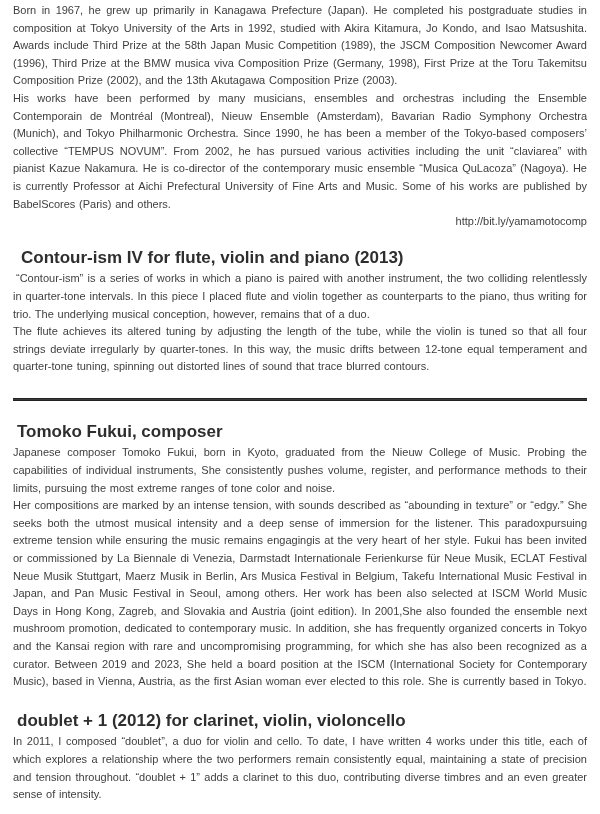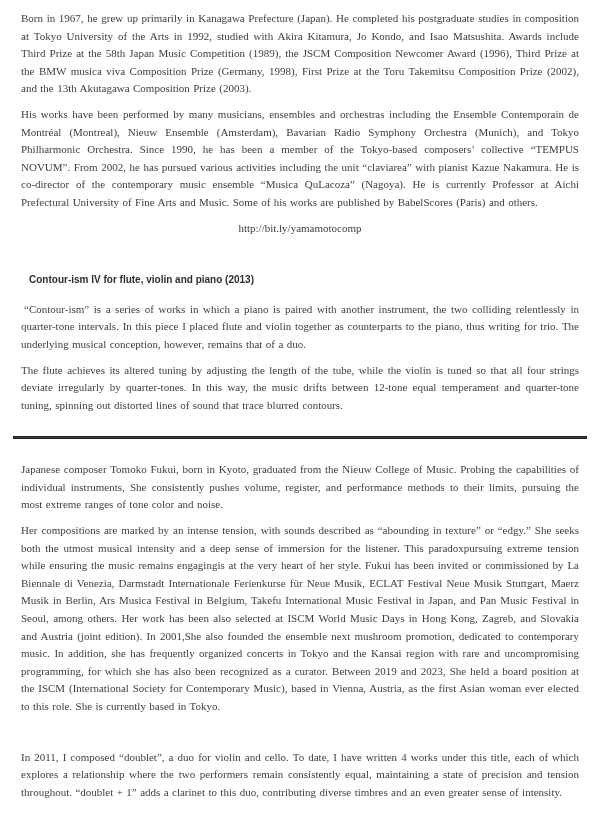--- a/index.html
+++ b/index.html
@@ -16,36 +16,35 @@
     box-sizing: border-box;
     width: 600px;
     padding: 2px 13px 0 13px;
     font-family: "Liberation Sans", "DejaVu Sans", sans-serif;
     font-size: 11px;
     line-height: 17.6px;
     color: #3e3e3e;
     text-align: justify;
   }
   p {
-    margin: 8px;
+    margin: 0;
     word-spacing: 0.06em;
-    font-family: Liberation Serif, serif;
   }
   .heading {
-    margin: 12px;
-    font-size: 10px;
+    margin: 4px;
+    font-size: 17px;
     line-height: 17.6px;
     font-weight: 700;
     color: #2e2e2e;
     text-align: left;
   }
   .indent-4 { padding-left: 4px; }
   .indent-first { text-indent: 3px; }
   .url-line {
-    text-align: center;
+    text-align: right;
     color: #3e3e3e;
     text-decoration: none;
   }
   .gap-before-contour { height: 14px; }
   .gap-line { height: 17px; }
   .divider {
     height: 3px;
     background: linear-gradient(#161616, #3a3a3a, #161616);
     margin: 22px 0 22px 0;
   }
@@ -65,24 +64,26 @@
 
   <section>
     <h2 class="heading indent-4">Contour-ism IV for flute, violin and piano (2013)</h2>
     <p class="indent-first">“Contour-ism” is a series of works in which a piano is paired with another instrument, the two colliding relentlessly in quarter-tone intervals. In this piece I placed flute and violin together as counterparts to the piano, thus writing for trio. The underlying musical conception, however, remains that of a duo.</p>
     <p>The flute achieves its altered tuning by adjusting the length of the tube, while the violin is tuned so that all four strings deviate irregularly by quarter-tones. In this way, the music drifts between 12-tone equal temperament and quarter-tone tuning, spinning out distorted lines of sound that trace blurred contours.</p>
   </section>
 
   <div class="divider"></div>
 
   <section>
+    <h2 class="heading">Tomoko Fukui, composer</h2>
     <p>Japanese composer Tomoko Fukui, born in Kyoto, graduated from the Nieuw College of Music. Probing the capabilities of individual instruments, She consistently pushes volume, register, and performance methods to their limits, pursuing the most extreme ranges of tone color and noise.</p>
     <p>Her compositions are marked by an intense tension, with sounds described as “abounding in texture” or “edgy.” She seeks both the utmost musical intensity and a deep sense of immersion for the listener. This paradoxpursuing extreme tension while ensuring the music remains engagingis at the very heart of her style. Fukui has been invited or commissioned by La Biennale di Venezia, Darmstadt Internationale Ferienkurse für Neue Musik, ECLAT Festival Neue Musik Stuttgart, Maerz Musik in Berlin, Ars Musica Festival in Belgium, Takefu International Music Festival in Japan, and Pan Music Festival in Seoul, among others. Her work has been also selected at ISCM World Music Days in Hong Kong, Zagreb, and Slovakia and Austria (joint edition). In 2001,She also founded the ensemble next mushroom promotion, dedicated to contemporary music. In addition, she has frequently organized concerts in Tokyo and the Kansai region with rare and uncompromising programming, for which she has also been recognized as a curator. Between 2019 and 2023, She held a board position at the ISCM (International Society for Contemporary Music), based in Vienna, Austria, as the first Asian woman ever elected to this role. She is currently based in Tokyo.</p>
   </section>
 
   <div class="gap-line"></div>
 
   <section>
+    <h2 class="heading">doublet + 1 (2012) for clarinet, violin, violoncello</h2>
     <p>In 2011, I composed “doublet”, a duo for violin and cello. To date, I have written 4  works under this title, each of which explores a relationship where the two performers remain consistently equal, maintaining a state of precision and tension throughout. “doublet + 1” adds a clarinet to this duo, contributing diverse timbres and an even greater sense of intensity.</p>
 
   </section>
 
 </div>
 
 </body></html>

